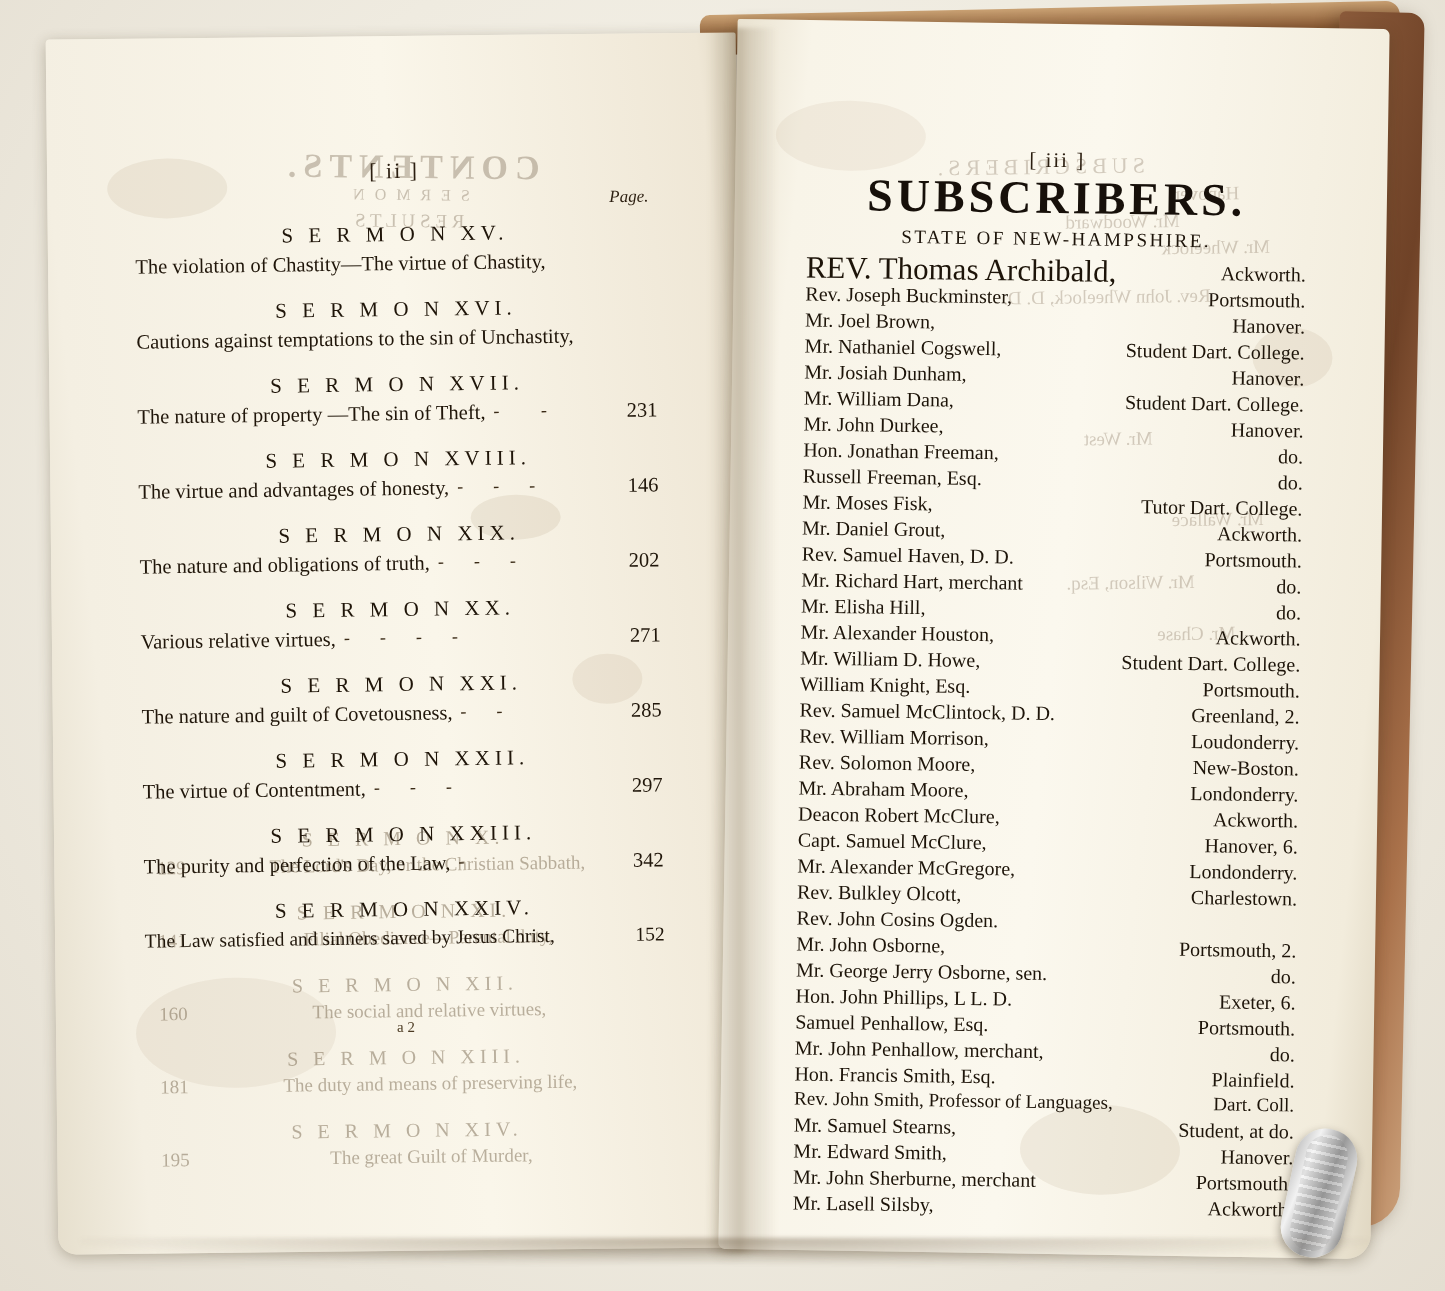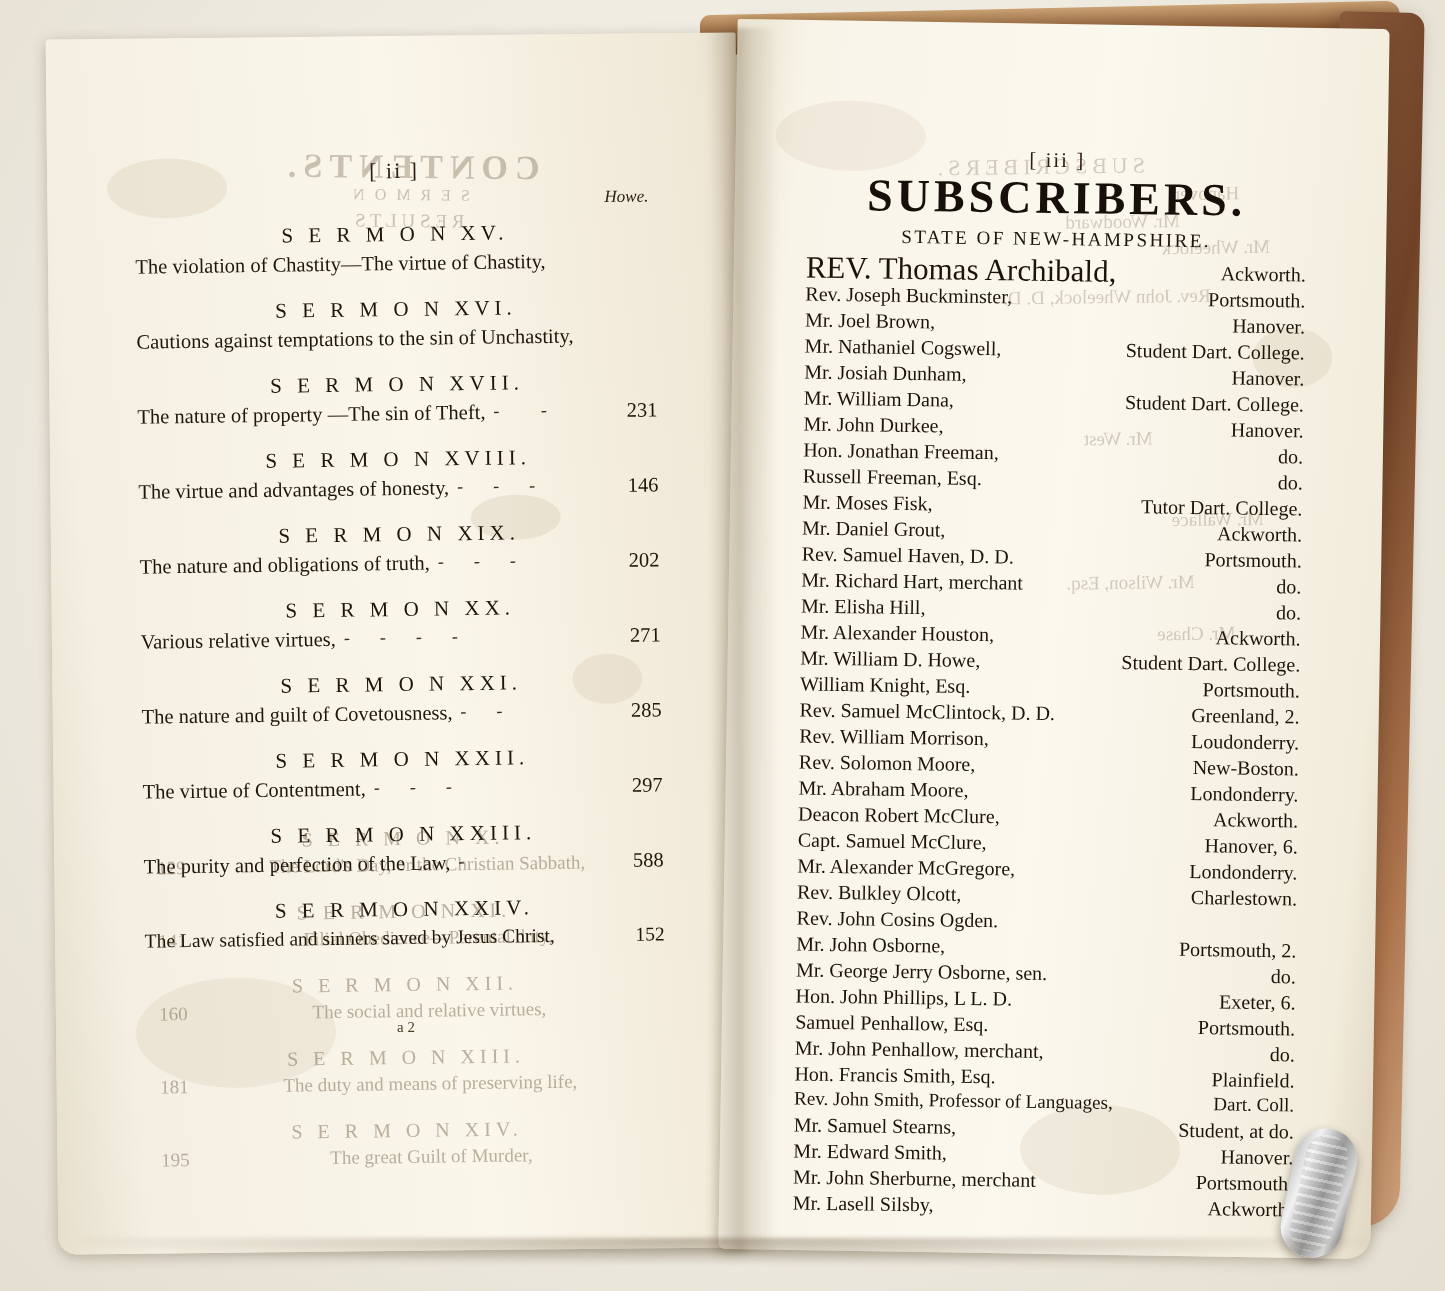--- a/index.html
+++ b/index.html
@@ -389,21 +389,21 @@
         <div class="bleed-entry">
             <span class="bp">195</span>
             <span class="bt">The great Guilt of Murder,</span>
           </div>
       </div>
     </div>
 
     <div class="text-col contents">
       <div class="ct-head-row">
         <div class="folio">[ ii ]</div>
-        <div class="page-word">Howe.</div>
+        <div class="page-word">Page.</div>
       </div>
 
       <div>
         <div class="sermon-head">S E R M O N  XV.</div>
         <div class="entry">
             <span class="etitle">The violation of Chastity—The virtue of Chastity,</span>
             <span class="dots"></span>
             <span class="pno"></span>
           </div>
       </div>
@@ -469,21 +469,21 @@
             <span class="dots">-&nbsp;&nbsp;-&nbsp;&nbsp;-</span>
             <span class="pno">297</span>
           </div>
       </div>
 
       <div>
         <div class="sermon-head">S E R M O N  XXIII.</div>
         <div class="entry">
             <span class="etitle">The purity and perfection of the Law,</span>
             <span class="dots">-</span>
-            <span class="pno">588</span>
+            <span class="pno">342</span>
           </div>
       </div>
 
       <div>
         <div class="sermon-head">S E R M O N  XXIV.</div>
         <div class="entry" style="font-size:19.5px">
             <span class="etitle">The Law satisfied and sinners saved by Jesus Christ,</span>
             <span class="dots"></span>
             <span class="pno">152</span>
           </div>

